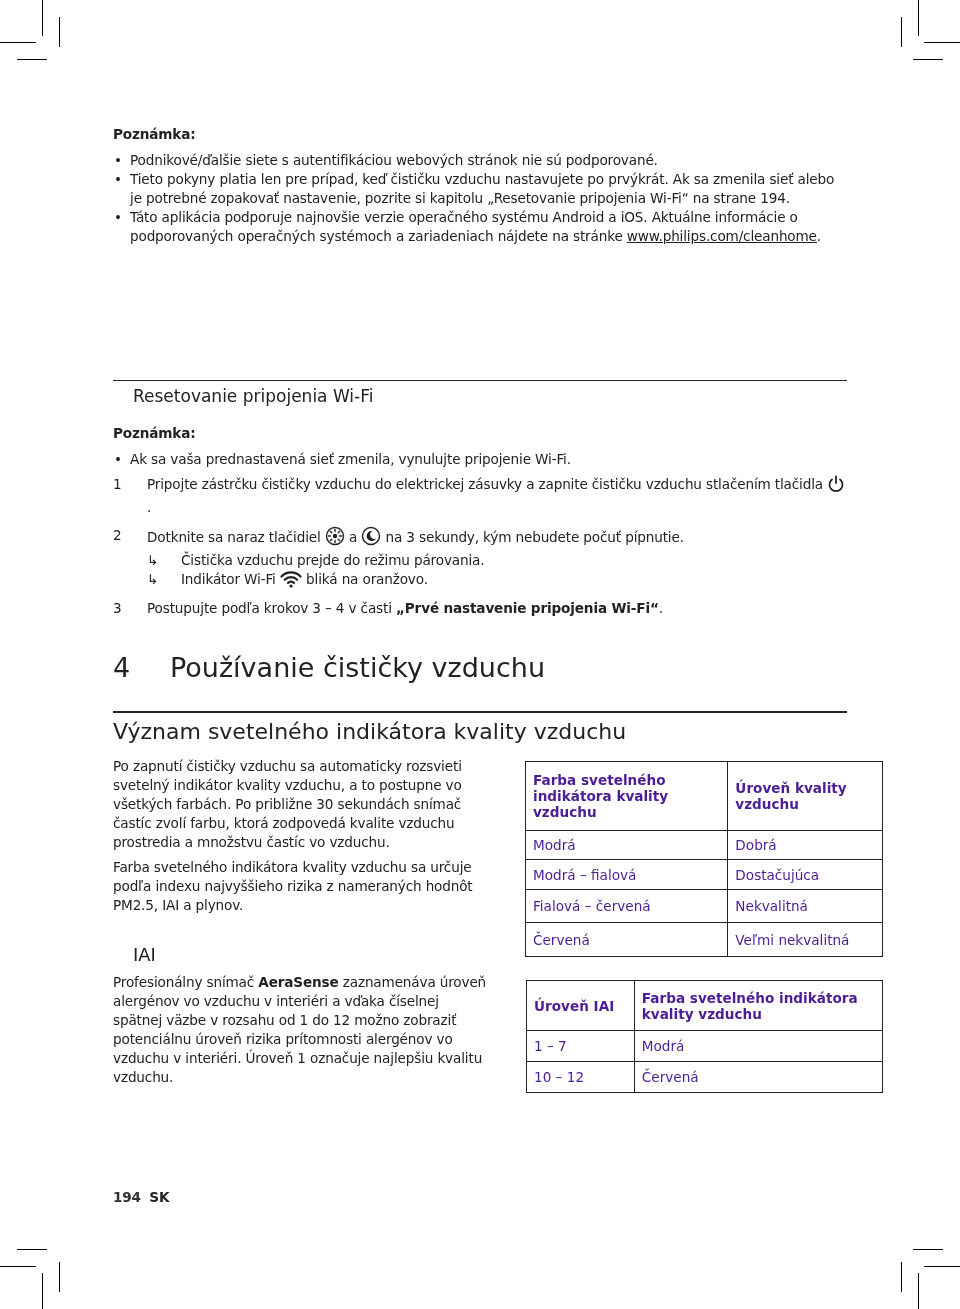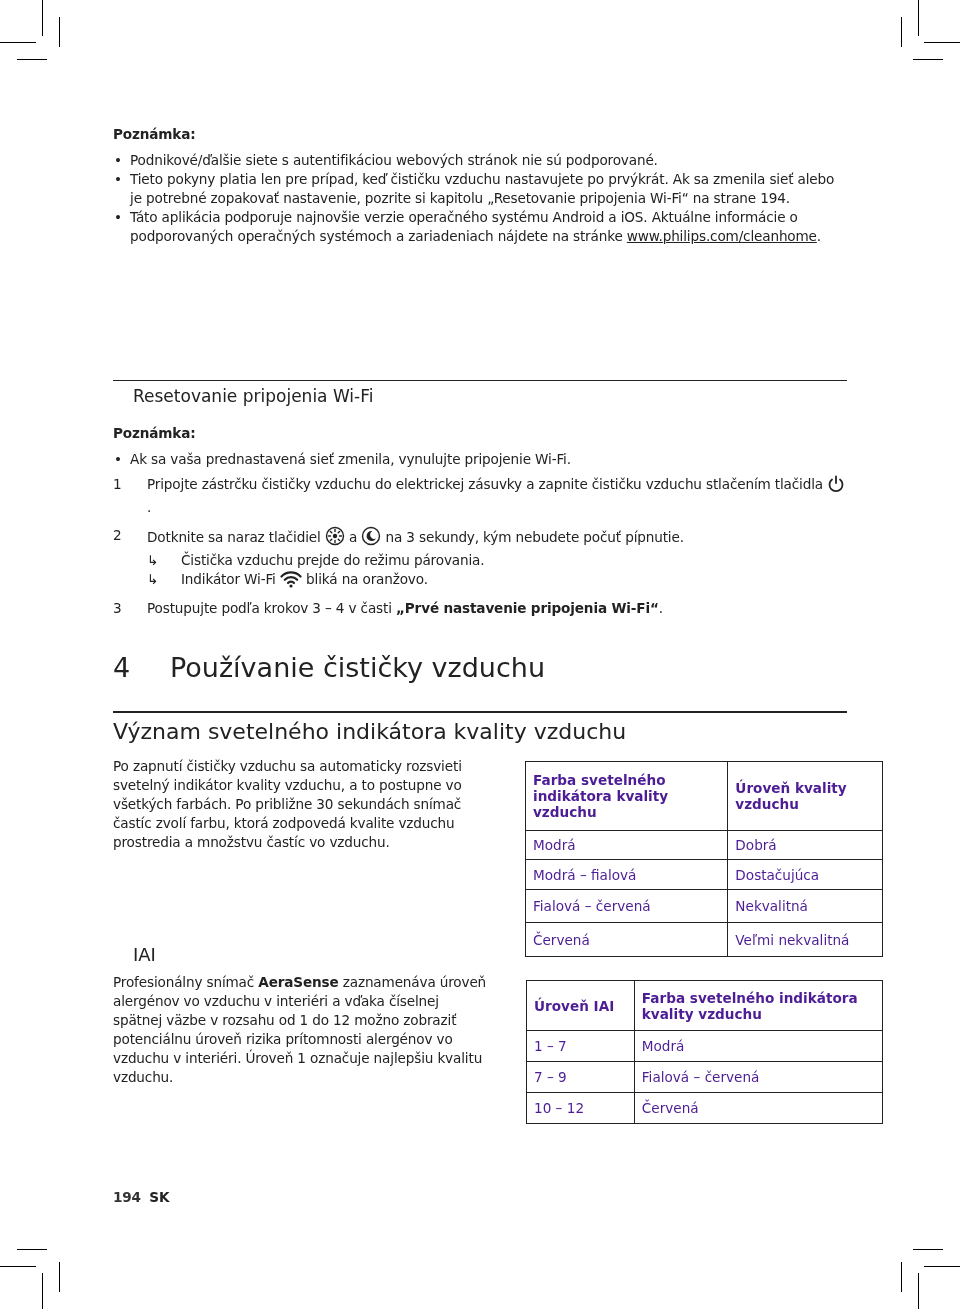--- a/index.html
+++ b/index.html
@@ -124,20 +124,21 @@
 <div class="abs h1" style="left:113px;top:651px;">
   <span style="display:inline-block;width:57px;">4</span><span>Používanie čističky vzduchu</span>
 </div>
 
 <div class="rule thick" style="left:113px;top:711px;width:734px;"></div>
 
 <div class="abs h2" style="left:113px;top:718px;">Význam svetelného indikátora kvality vzduchu</div>
 
 <div class="abs txt para" style="left:113px;top:757px;width:375px;">
   <p>Po zapnutí čističky vzduchu sa automaticky rozsvieti svetelný indikátor kvality vzduchu, a to postupne vo všetkých farbách. Po približne 30 sekundách snímač častíc zvolí farbu, ktorá zodpovedá kvalite vzduchu prostredia a množstvu častíc vo vzduchu.</p>
+  <p>Farba svetelného indikátora kvality vzduchu sa určuje podľa indexu najvyššieho rizika z nameraných hodnôt PM2.5, IAI a plynov.</p>
 </div>
 
 <div class="abs h3" style="left:113px;top:944px;font-size:18px;">IAI</div>
 
 <div class="abs txt" style="left:113px;top:973px;width:375px;">
   <span>Profesionálny snímač </span><b>AeraSense</b><span> zaznamenáva úroveň alergénov vo vzduchu v interiéri a vďaka číselnej spätnej väzbe v rozsahu od 1 do 12 možno zobraziť potenciálnu úroveň rizika prítomnosti alergénov vo vzduchu v interiéri. Úroveň 1 označuje najlepšiu kvalitu vzduchu.</span>
 </div>
 
 <table class="t" style="left:489px;top:761px;width:358px;">
   <colgroup>
@@ -176,24 +177,20 @@
   <tbody>
       <tr style="height:50px;">
     <th>Úroveň IAI</th>
     <th>Farba svetelného indikátora kvality vzduchu</th>
   </tr>
   <tr style="height:31px;">
     <td>1 – 7</td>
     <td>Modrá</td>
   </tr>
   <tr style="height:31px;">
-    <td>7 – 9</td>
-    <td>Fialová – červená</td>
-  </tr>
-  <tr style="height:31px;">
     <td>10 – 12</td>
     <td>Červená</td>
   </tr>
 </tbody>
   </table>
 
 <div class="abs txt" style="left:113px;top:1188px;">
   <span style="color:#333;font-weight:bold;">194</span>&nbsp;&nbsp;<b>SK</b>
 </div>
 

